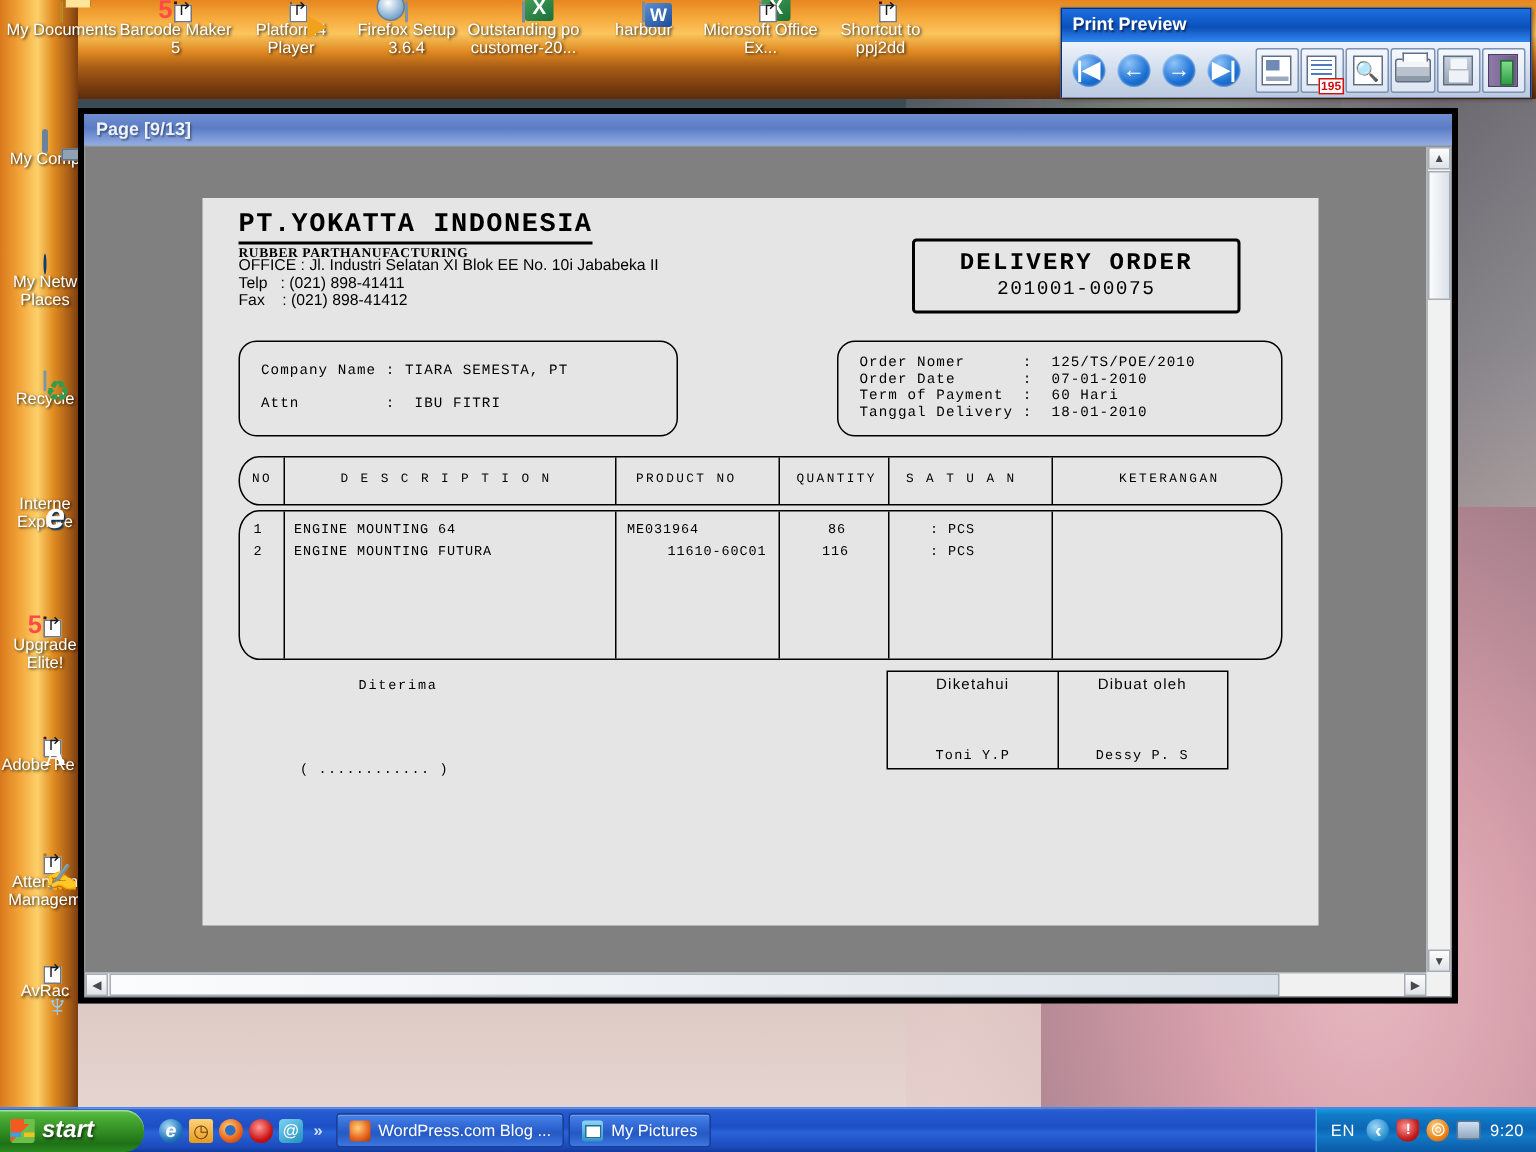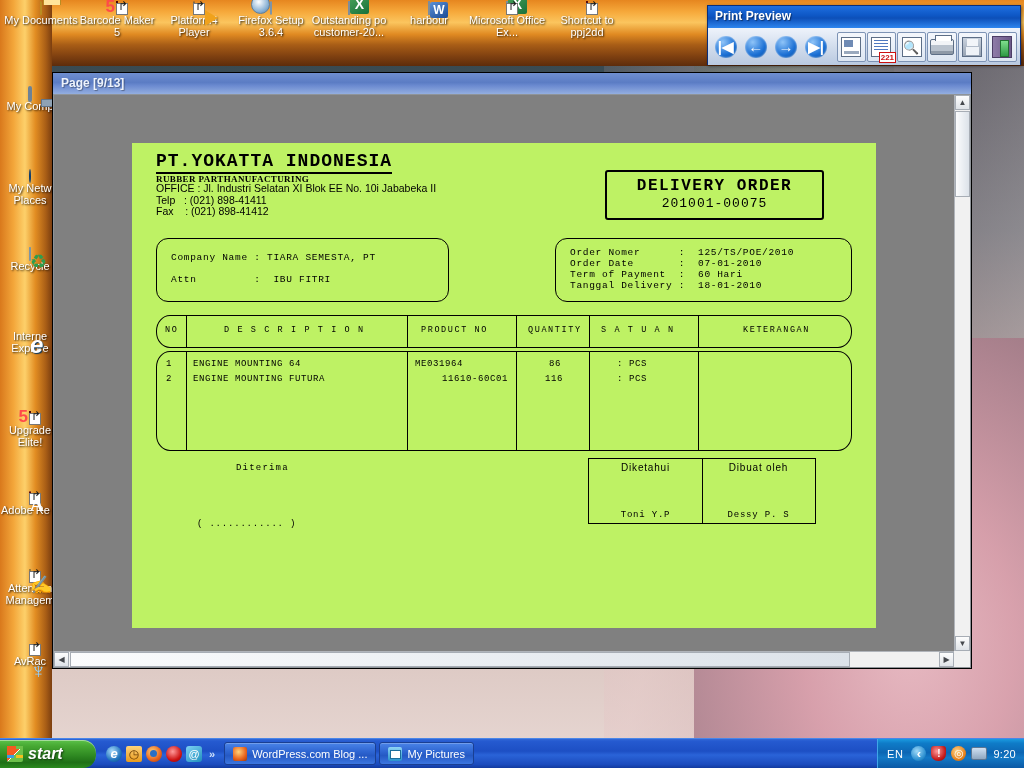--- a/index.html
+++ b/index.html
@@ -249,36 +249,36 @@
     content:""; position:absolute; right:2px; top:3px; width:7px;height:15px;
     background: linear-gradient(to bottom,#7ede8c,#2f9b45);
     border:1px solid #20702f;
   }
   .tb-sep { width:4px; height:26px; }
 
   
   #preview-window {
     position: absolute; left: 52px; top: 72px; width: 920px; height: 597px;
     background: #8f9499;
-    border: 1px solid #000000;
+    border: 4px solid #000000;
   }
   #preview-titlebar {
     height: 21px;
     background: linear-gradient(to bottom, #6f8fd0 0%, #5b7cc4 45%, #6b8ad0 60%, #93aee0 100%);
     color: #eef3fb; font-size: 12px; font-weight: bold;
     padding: 3px 0 0 8px;
     text-shadow: 1px 1px 1px rgba(0,0,0,.35);
   }
   #preview-body {
     position: absolute; left: 1px; top: 22px; right: 1px; bottom: 1px;
     background: #808080;
   }
   #paper {
-    position: absolute; left: 78px; top: 48px; width: 744px; height: 485px;
-    background: #bef264;
+    position: absolute; left: 78px; top: 34px; width: 744px; height: 485px;
+    background: #e5e5e5;
   }
 
   
   .sb-v {
     position:absolute; right:0; top:0; width:16px; bottom:16px;
     background:#f1f1f1; border-left:1px solid #b0b4ba;
   }
   .sb-h {
     position:absolute; left:0; bottom:0; height:16px; right:16px;
     background:#f1f1f1; border-top:1px solid #b0b4ba;
@@ -523,21 +523,21 @@
         <span class="nav-circle">
           <span class="ar">▶|</span>
         </span>
       </div>
       <div class="tb-sep"></div>
       <div class="tb-btn">
         <span class="ic-printsetup"></span>
       </div>
       <div class="tb-btn">
         <span class="ic-pagenum"></span>
-        <span class="badge123">221</span>
+        <span class="badge123">195</span>
       </div>
       <div class="tb-btn">
         <span class="ic-zoom"></span>
       </div>
       <div class="tb-btn">
         <span class="ic-printer"></span>
       </div>
       <div class="tb-btn">
         <span class="ic-save"></span>
       </div>

